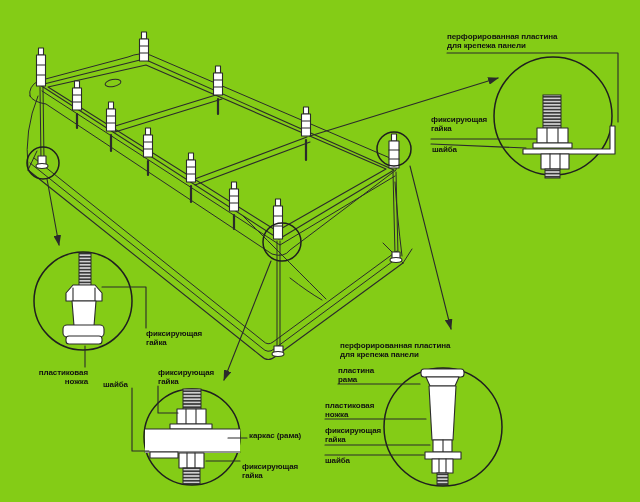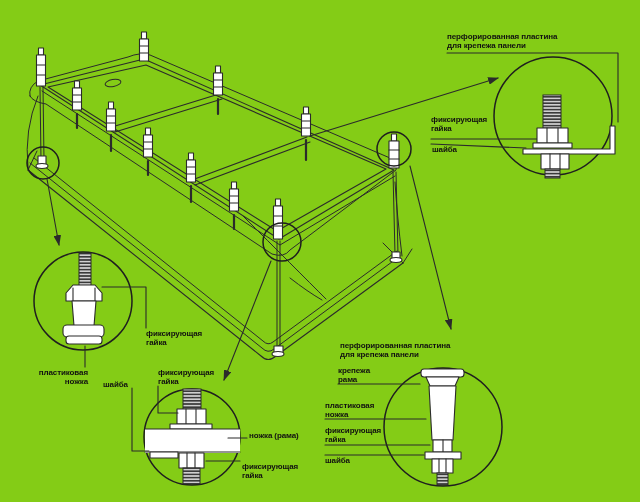--- a/index.html
+++ b/index.html
@@ -217,35 +217,35 @@
 <div class="lbl" style="left:103px;top:381px;">
   <span>шайба</span>
 </div>
 
 <div class="lbl" style="left:158px;top:369px;">
   <span>фиксирующая</span>
   <span>гайка</span>
 </div>
 
 <div class="lbl" style="left:249px;top:432px;">
-  <span>ножка (рама)</span>
+  <span>каркас (рама)</span>
 </div>
 
 <div class="lbl" style="left:242px;top:463px;">
   <span>фиксирующая</span>
   <span>гайка</span>
 </div>
 
 <div class="lbl" style="left:340px;top:342px;">
   <span>перфорированная пластина</span>
   <span>для крепежа панели</span>
 </div>
 
 <div class="lbl" style="left:338px;top:367px;">
-  <span>крепежа</span>
+  <span>пластина</span>
   <span>рама</span>
 </div>
 
 <div class="lbl" style="left:325px;top:402px;">
   <span>пластиковая</span>
   <span>ножка</span>
 </div>
 
 <div class="lbl" style="left:325px;top:427px;">
   <span>фиксирующая</span>

